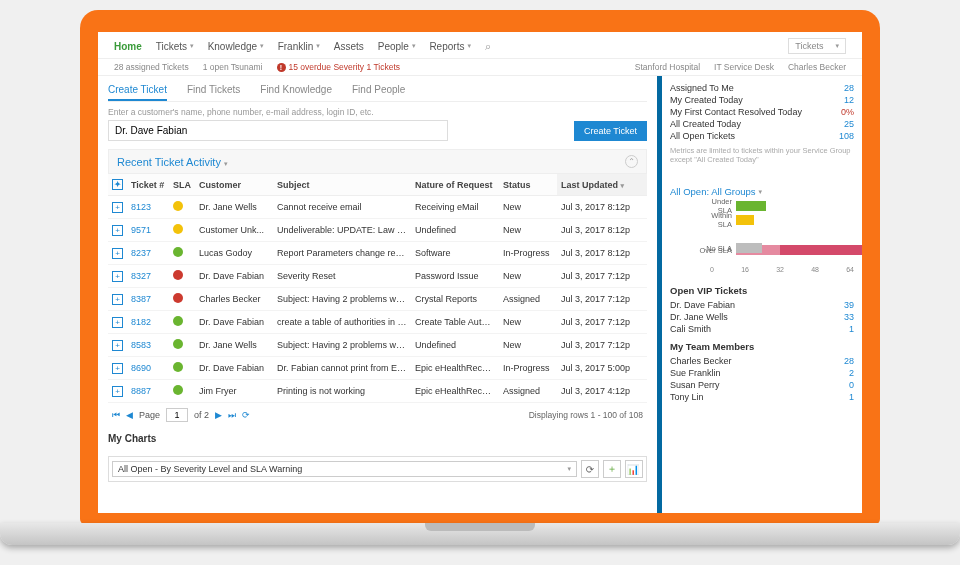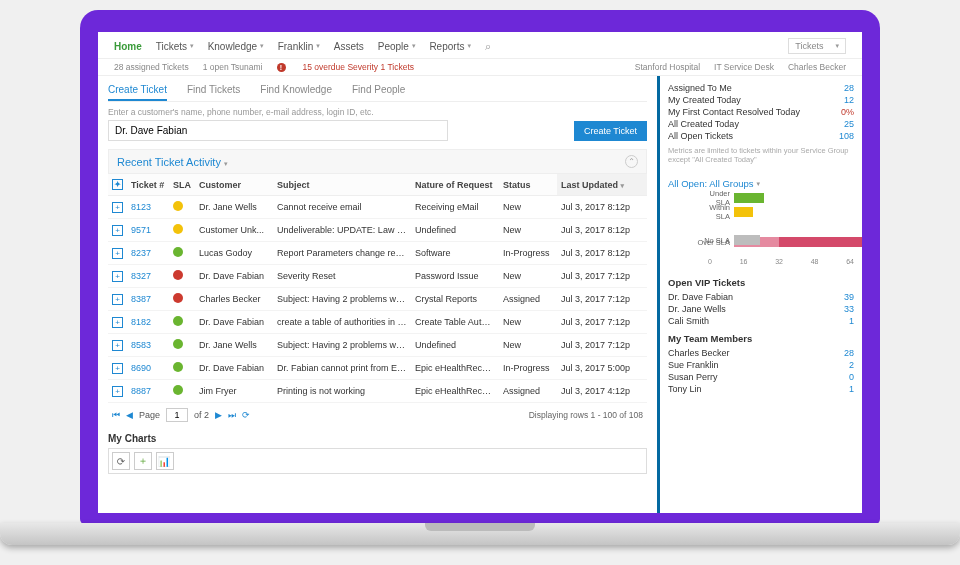--- a/index.html
+++ b/index.html
@@ -1,34 +1,34 @@
 <!DOCTYPE html>
 <html><head>
 <meta charset="utf-8">
 <style>
 * { margin: 0; padding: 0; box-sizing: border-box; }
 body { font-family: Arial, Helvetica, sans-serif; font-size: 10px; color: #333; background: #f0f0f0; }
 .laptop { width: 960px; height: 565px; position: relative; margin: 0 auto; }
-.bezel { position: absolute; top: 10px; left: 80px; right: 80px; bottom: 40px; background: #6d28d9; border-radius: 18px 18px 6px 6px; padding: 22px 18px 12px; }
+.bezel { position: absolute; top: 10px; left: 80px; right: 80px; bottom: 40px; background: #f97316; border-radius: 18px 18px 6px 6px; padding: 22px 18px 12px; }
 .screen { width: 100%; height: 100%; background: #fff; overflow: hidden; display: flex; flex-direction: column; }
 .base { position: absolute; bottom: 20px; left: 0; right: 0; height: 22px; background: linear-gradient(to bottom, #e8e8e8, #c4c4c4); border-radius: 0 0 12px 12px; box-shadow: 0 3px 6px rgba(0,0,0,0.3); }
 .base::before { content:""; position:absolute; top:0; left:50%; transform:translateX(-50%); width:110px; height:8px; background:#bbb; border-radius:0 0 6px 6px;}
 .topnav { display:flex; align-items:center; padding: 6px 16px 4px; border-bottom:1px solid #eee; gap: 14px; }
 .nav-item { color:#555; cursor:pointer; display:flex; align-items:center; gap:3px; }
 .nav-item.active { color:#3a9b3a; font-weight:bold; }
 .chev { font-size:7px; color:#999; }
 .spacer { flex:1; }
 .search-icon { color:#999; font-size:11px; }
 .ticket-dd { border:1px solid #ddd; padding:2px 6px; font-size:9px; color:#888; display:flex; align-items:center; gap:12px; }
 .statusbar { display:flex; align-items:center; padding: 3px 16px; font-size:8.5px; color:#888; gap:14px; border-bottom:1px solid #eee; }
-.statusbar .alert { color:#c0392b; display:flex; align-items:center; gap:17px;}
+.statusbar .alert { color:#c0392b; display:flex; align-items:center; gap:3px;}
 .alert-icon { display:inline-block; width:9px; height:9px; border-radius:50%; background:#c0392b; color:#fff; font-size:7px; text-align:center; line-height:9px; font-weight:bold;}
 .main { flex:1; display:flex; overflow:hidden; }
 .leftcol { flex:1; padding: 6px 10px; overflow:hidden; display:flex; flex-direction:column; }
-.rightcol { width: 205px; border-left:3px solid #0369a1; padding:6px 8px; font-size:9px; overflow:hidden;}
+.rightcol { width: 205px; border-left:5px solid #0369a1; padding:6px 8px; font-size:9px; overflow:hidden;}
 .tabs { display:flex; gap:20px; padding: 2px 0 5px; border-bottom:1px solid #eee;}
 .tab { color:#888; cursor:pointer; }
 .tab.active { color:#1e88d2; border-bottom:2px solid #1e88d2; padding-bottom:4px; margin-bottom:-5px; font-weight:500;}
 .hint { color:#999; font-size:8.5px; margin:5px 0 3px; }
 .inputrow { display:flex; gap:8px; align-items:center; margin-bottom:8px; }
 .custinput { flex:1; max-width: 340px; border:1px solid #ddd; padding:4px 6px; font-size:10px; }
 .btn-primary { background:#1e88d2; color:#fff; border:none; padding:5px 10px; font-size:9px; cursor:pointer; margin-left:auto;}
 .secthead { background:#f7f7f7; padding:5px 8px; color:#1e88d2; font-weight:500; font-size:11px; display:flex; align-items:center; justify-content:space-between; border:1px solid #eee;}
 .secthead .circ { width:13px; height:13px; border:1px solid #ccc; border-radius:50%; color:#999; font-size:8px; display:flex; align-items:center; justify-content:center;}
 table.tkt { width:100%; border-collapse:collapse; font-size:9px; }
@@ -36,29 +36,29 @@
 table.tkt th.last { background:#f2f2f2; }
 table.tkt td { padding:5px 4px; border-bottom:1px solid #f3f3f3; white-space:nowrap; overflow:hidden; text-overflow:ellipsis; max-width:0; }
 table.tkt td.link { color:#1e88d2; }
 .plus { color:#1e88d2; border:1px solid #1e88d2; width:11px; height:11px; font-size:8px; display:inline-flex; align-items:center; justify-content:center;}
 .sla { width:10px; height:10px; border-radius:50%; display:inline-block;}
 .sla.green{background:#6ab530;} .sla.yellow{background:#f3c20a;} .sla.red{background:#cc3a2f;}
 .pager { display:flex; align-items:center; gap:6px; padding:5px 4px; font-size:9px; color:#555;}
 .pager .pgicon { color:#1e88d2; cursor:pointer; font-size:9px;}
 .pager input { width:22px; text-align:center; border:1px solid #ccc; font-size:9px; padding:1px;}
 .pager .disp { margin-left:auto; color:#666; font-size:8.5px;}
-.subhead { color:#333; font-weight:bold; font-size:10px; margin:6px 0 4px;}
+.subhead { color:#333; font-weight:bold; font-size:10px; margin:6px 0 12px;}
 .chartrow { display:flex; align-items:center; gap:4px; border:1px solid #ddd; padding:3px;}
 .chartsel { flex:1; border:1px solid #ccc; padding:2px 5px; font-size:9px; display:flex; justify-content:space-between; align-items:center;}
 .iconbtn { border:1px solid #ccc; width:18px; height:18px; display:flex; align-items:center; justify-content:center; font-size:10px; cursor:pointer; color:#666;}
 .iconbtn.g { color:#5fa73a;}
 .stats-row { display:flex; justify-content:space-between; padding:1px 0; }
 .stats-row .val { color:#1e88d2; }
 .stats-row .zero { color:#c0392b;}
-.note { color:#aaa; font-size:7.5px; line-height:1.2; margin:4px 0 14px;}
+.note { color:#aaa; font-size:7.5px; line-height:1.2; margin:4px 0 22px;}
 .chart-title { color:#1e88d2; font-size:9.5px; margin-bottom:4px; display:flex; align-items:center; gap:3px;}
 .barchart { position:relative; height:62px; padding:0 2px 0 40px; margin-bottom:4px;}
 .bar-row { position:absolute; left:0; right:0; height:10px; display:flex; align-items:center;margin-left:28px;}
 .bar-label { width:38px; font-size:7.5px; color:#666; text-align:right; padding-right:4px;}
 .bar-track { flex:1; position:relative; height:10px; }
 .bar-fill { position:absolute; height:10px; top:0; }
 .axis { position:absolute; bottom:-10px; left:40px; right:0; display:flex; justify-content:space-between; font-size:7px; color:#888;}
 .rhead { font-weight:bold; font-size:9.5px; margin:6px 0 3px;}
 </style>
 </head>
@@ -252,20 +252,24 @@
             <span>Page</span>
             <input value="1" style="">
             <span>of 2</span>
             <span class="pgicon">▶</span>
             <span class="pgicon">⏭</span>
             <span class="pgicon">⟳</span>
             <span class="disp">Displaying rows 1 - 100 of 108</span>
           </div>
           <div class="subhead">My Charts</div>
           <div class="chartrow">
+            <div class="chartsel">
+                <span>All Open - By Severity Level and SLA Warning</span>
+                <span class="chev">▾</span>
+              </div>
             <div class="iconbtn">⟳</div>
             <div class="iconbtn g">＋</div>
             <div class="iconbtn g">📊</div>
           </div>
         </div>
 
         <div class="rightcol">
           <div id="stats">
               <div class="stats-row">
                 <span>Assigned To Me</span>

